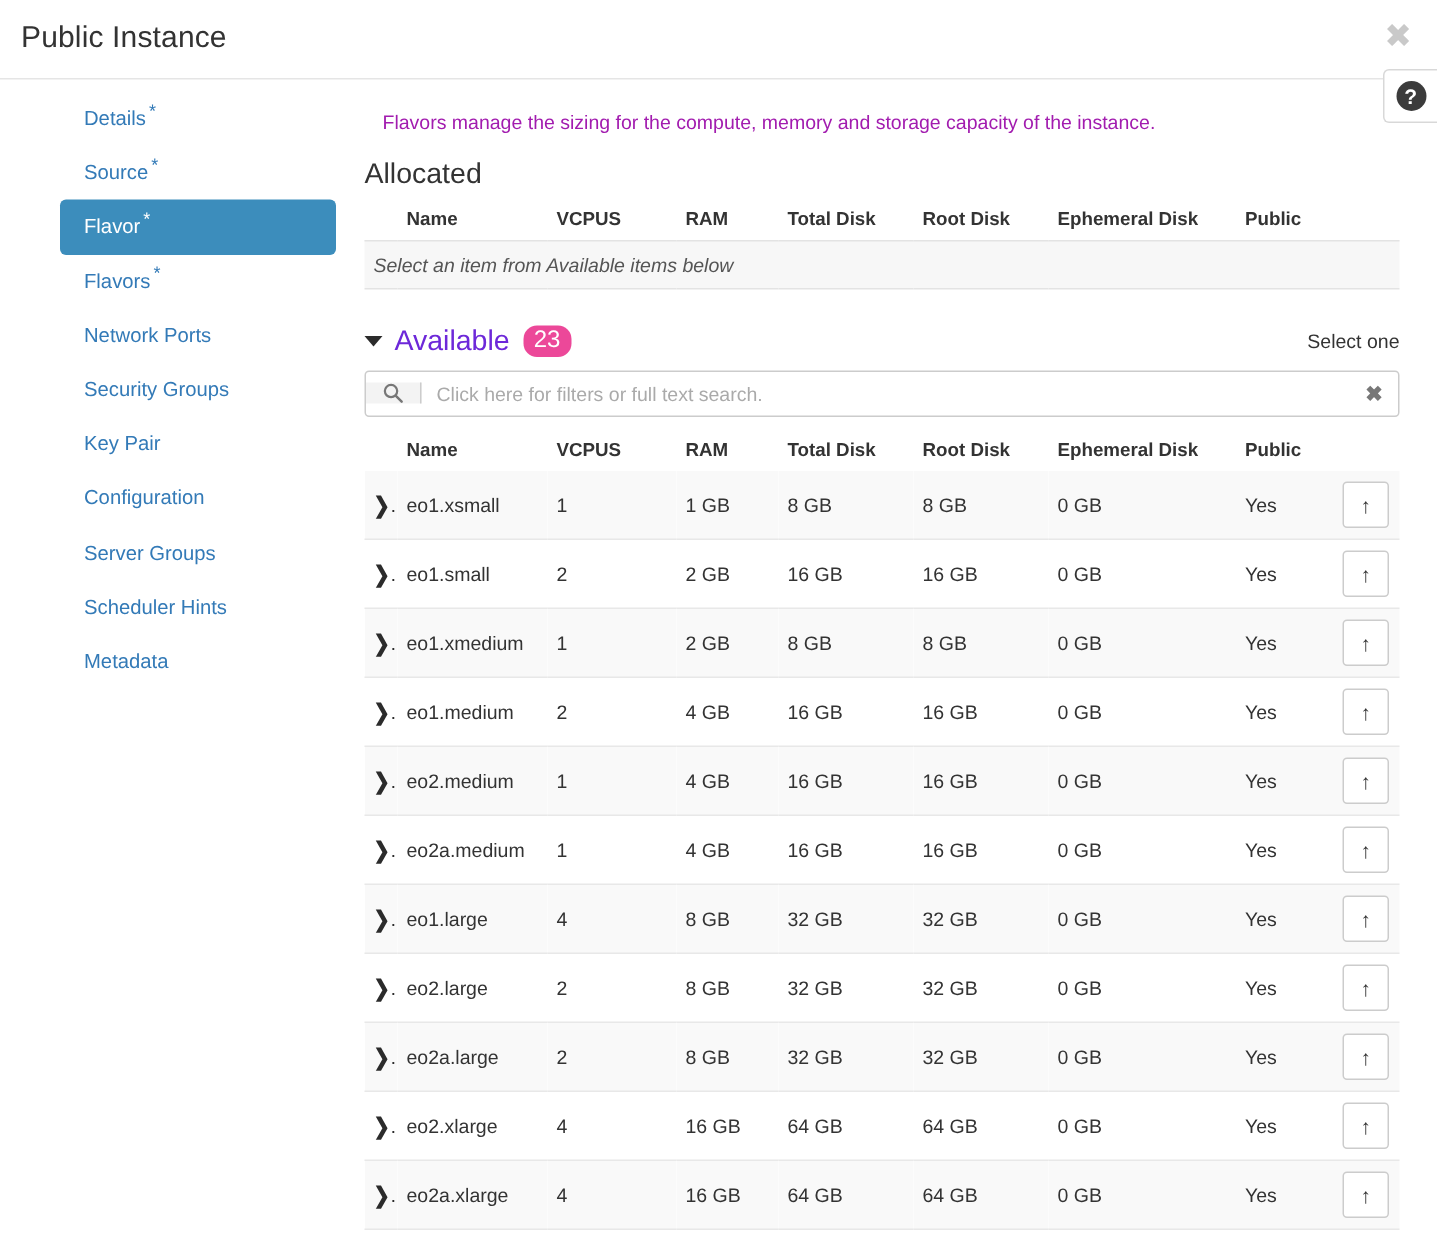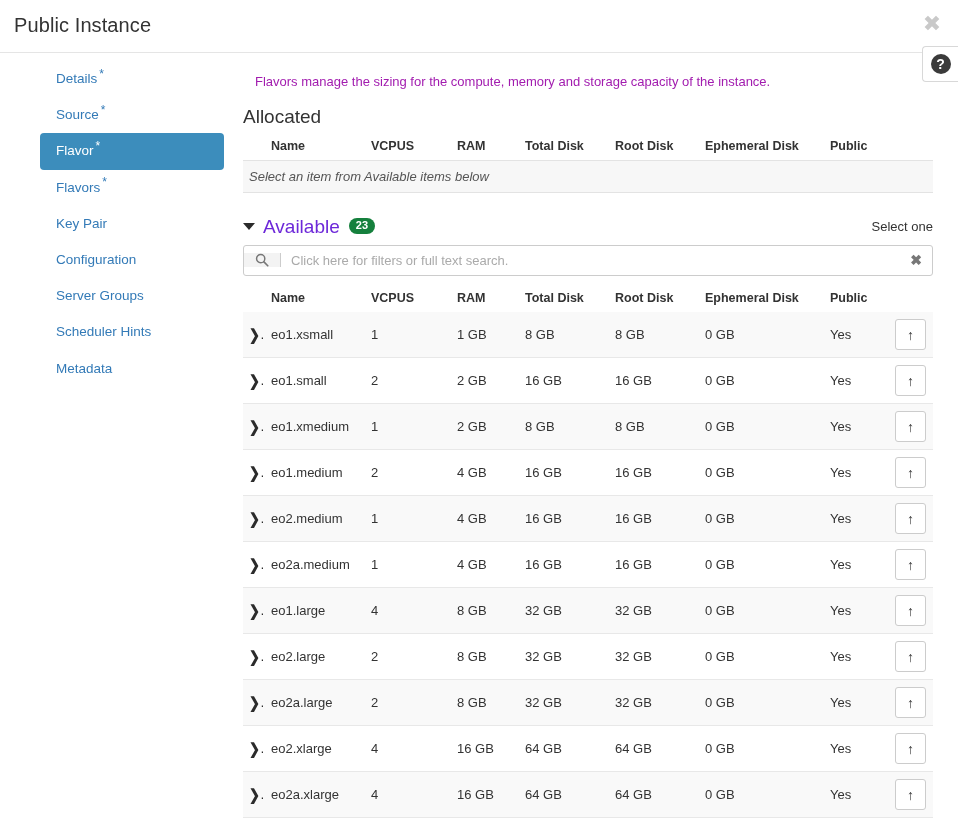--- a/index.html
+++ b/index.html
@@ -211,24 +211,24 @@
     margin-right: 8px;
     cursor: pointer;
   }
   .avail-label {
     font-size: 19px;
     color: #6d28d9;
     line-height: 1;
   }
   .badge {
     display: inline-block;
-    background: #15803d;
+    background: #ec4899;
     color: #fff;
-    font-size: 11px;
-    font-weight: bold;
+    font-size: 16px;
+    font-weight: normal;
     border-radius: 9px;
     padding: 2px 7px 3px 7px;
     margin-left: 9px;
     line-height: 1;
     vertical-align: 3px;
   }
   .select-one {
     margin-left: auto;
     font-size: 13px;
     color: #333;
@@ -343,20 +343,22 @@
     <span class="help-circle">?</span>
   </button>
 
   <div class="modal-body">
 
     <nav class="nav-wrap">
       <div class="nav-item"><span>Details</span><span class="req">*</span></div>
       <div class="nav-item"><span>Source</span><span class="req">*</span></div>
       <div class="nav-item active"><span>Flavor</span><span class="req">*</span></div>
       <div class="nav-item"><span>Flavors</span><span class="req">*</span></div>
+      <div class="nav-item"><span>Network Ports</span></div>
+      <div class="nav-item"><span>Security Groups</span></div>
       <div class="nav-item"><span>Key Pair</span></div>
       <div class="nav-item"><span>Configuration</span></div>
       <div class="nav-item"><span>Server Groups</span></div>
       <div class="nav-item"><span>Scheduler Hints</span></div>
       <div class="nav-item"><span>Metadata</span></div>
     </nav>
 
     <div class="content">
 
       <p class="intro-text">Flavors manage the sizing for the compute, memory and storage capacity of the instance.</p>

